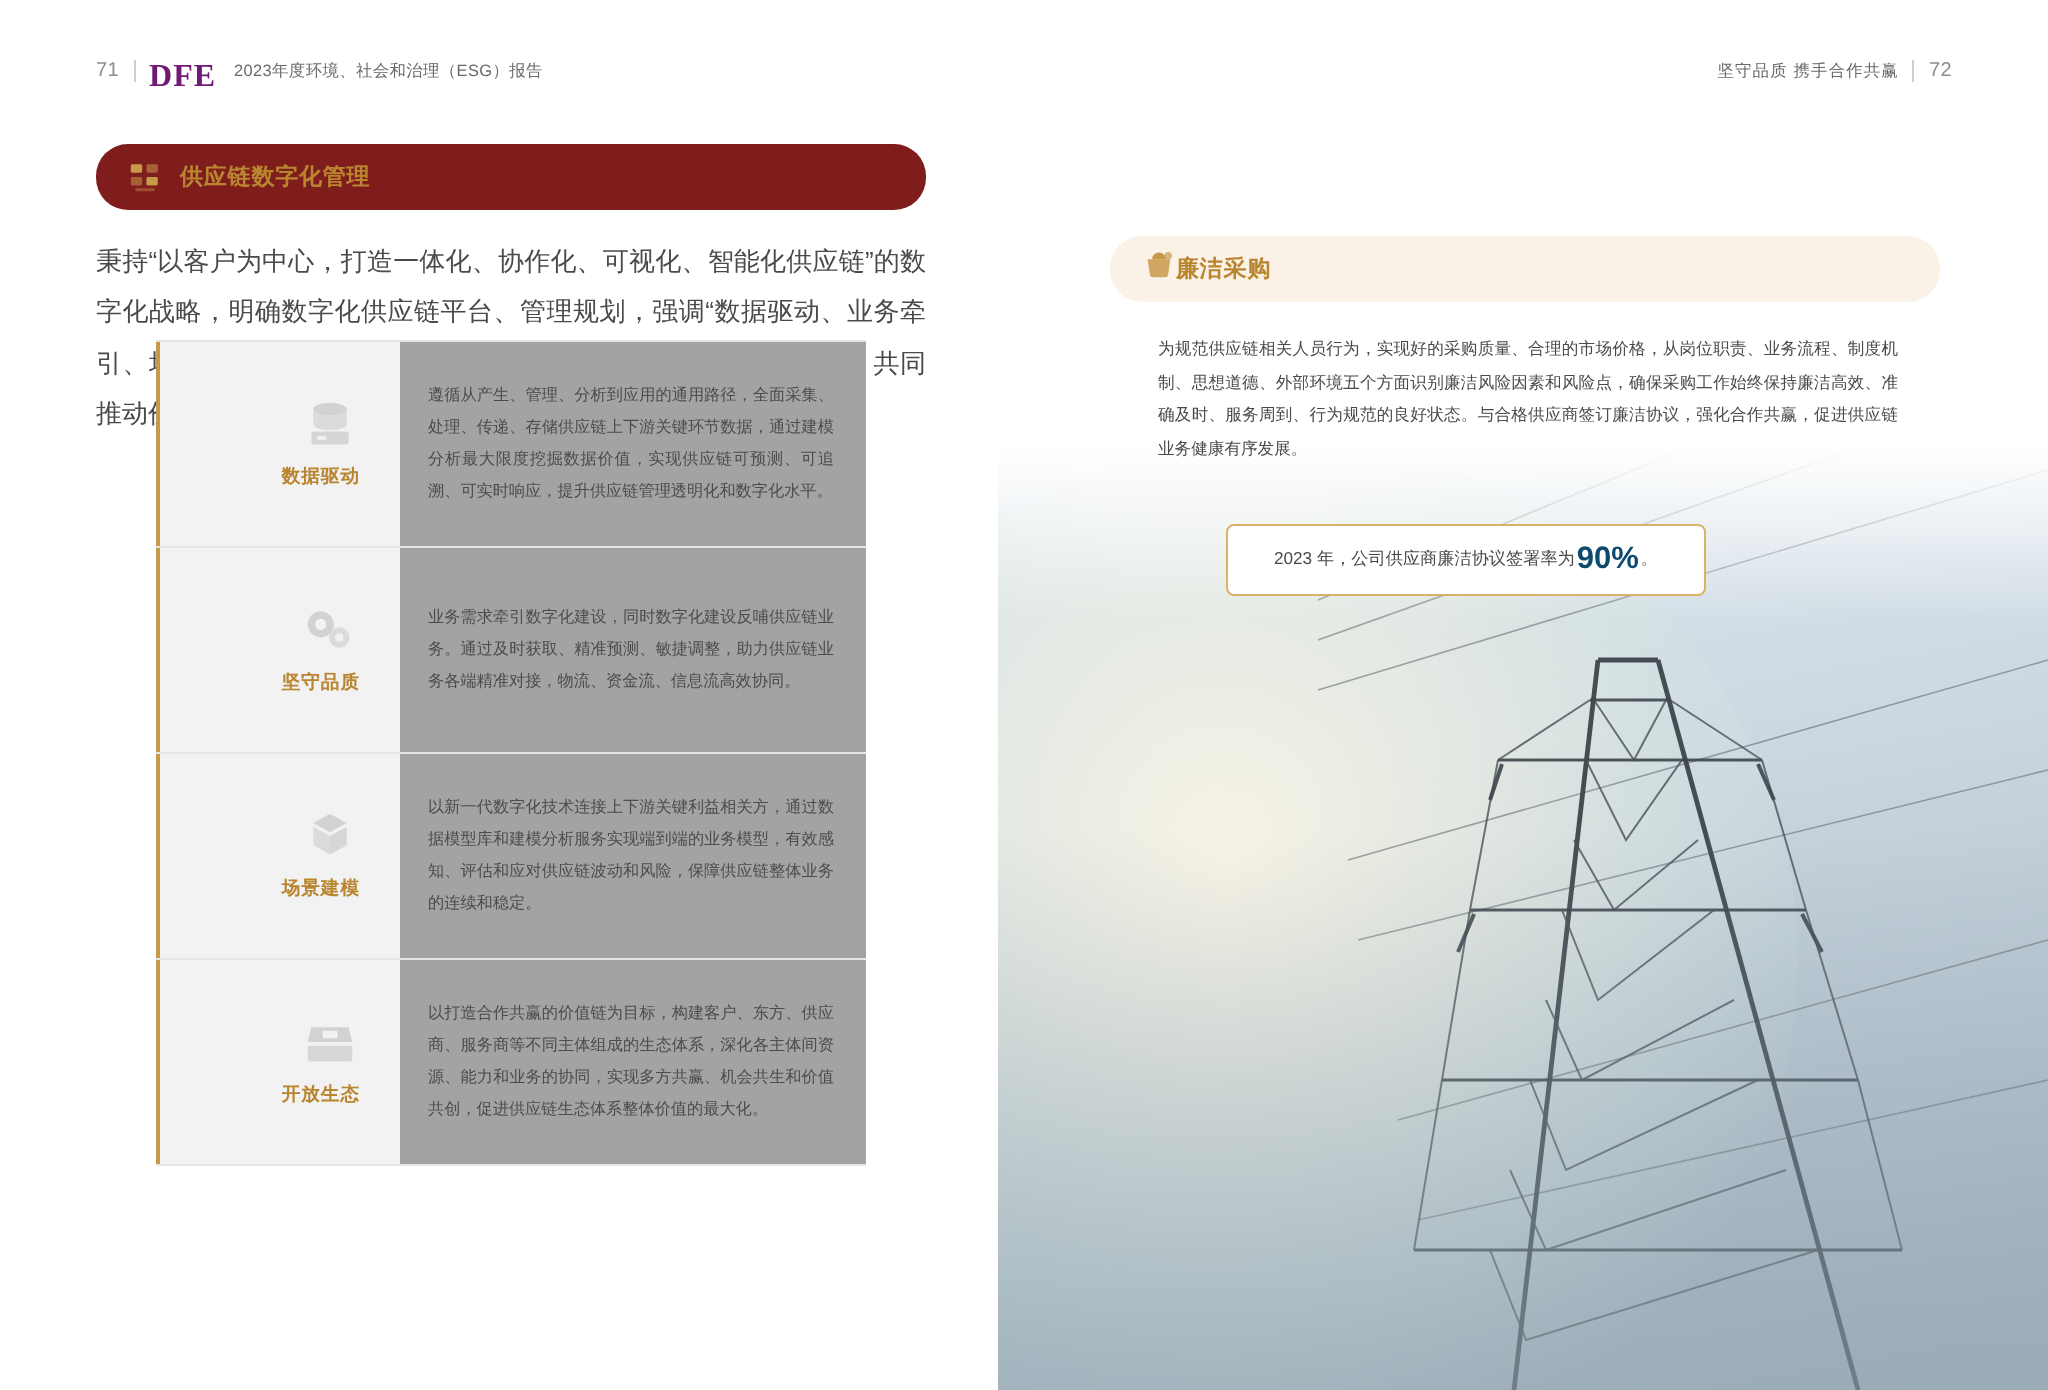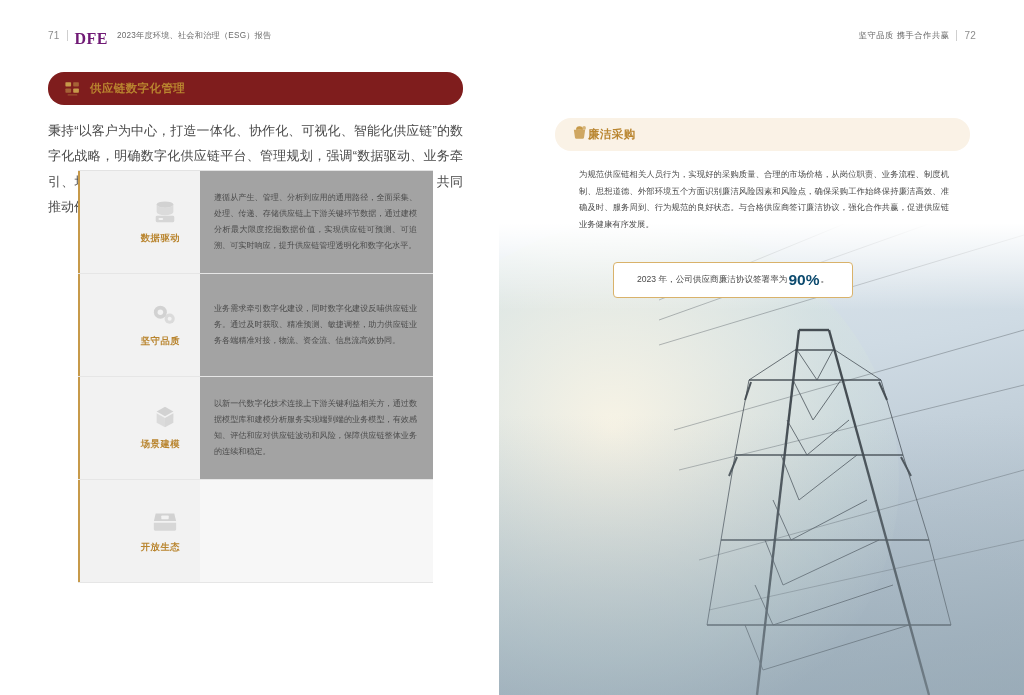--- a/index.html
+++ b/index.html
@@ -336,20 +336,21 @@
         <div class="cell-label">
           <span class="lbl-icon">
             <svg width="30" height="26" viewBox="0 0 32 28">
               <path class="icon-grey" d="M4 16 h24 v7 a1.5 1.5 0 0 1 -1.5 1.5 h-21 A1.5 1.5 0 0 1 4 23 z" opacity="0.85"></path>
               <path class="icon-grey" d="M6 6 h20 l2 8 H4 z"></path>
               <rect fill="#f2f2f2" x="12" y="8" width="8" height="4" rx="0.8"></rect>
             </svg>
           </span>
           <span class="lbl-text">开放生态</span>
         </div>
+        <div class="cell-body">以打造合作共赢的价值链为目标，构建客户、东方、供应商、服务商等不同主体组成的生态体系，深化各主体间资源、能力和业务的协同，实现多方共赢、机会共生和价值共创，促进供应链生态体系整体价值的最大化。</div>
       </div>
 
     </div>
   </div>
 
   <div class="page-right">
 
     <div class="photo">
       <div class="glow"></div>
 

